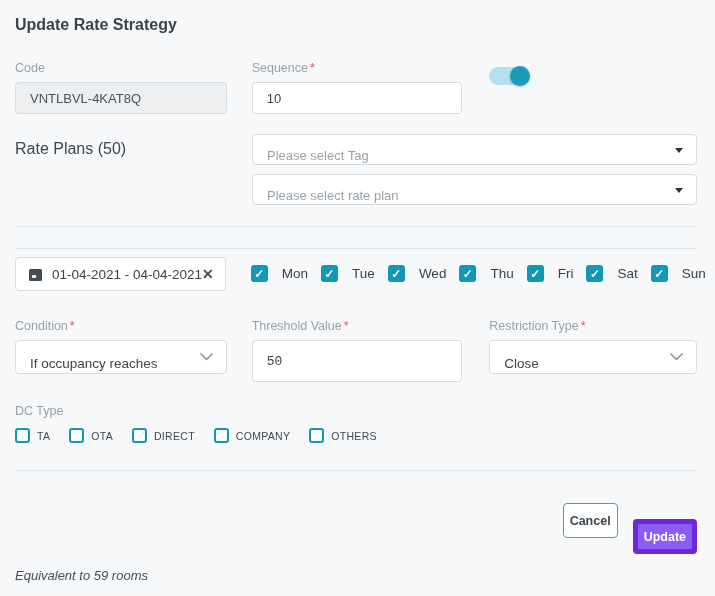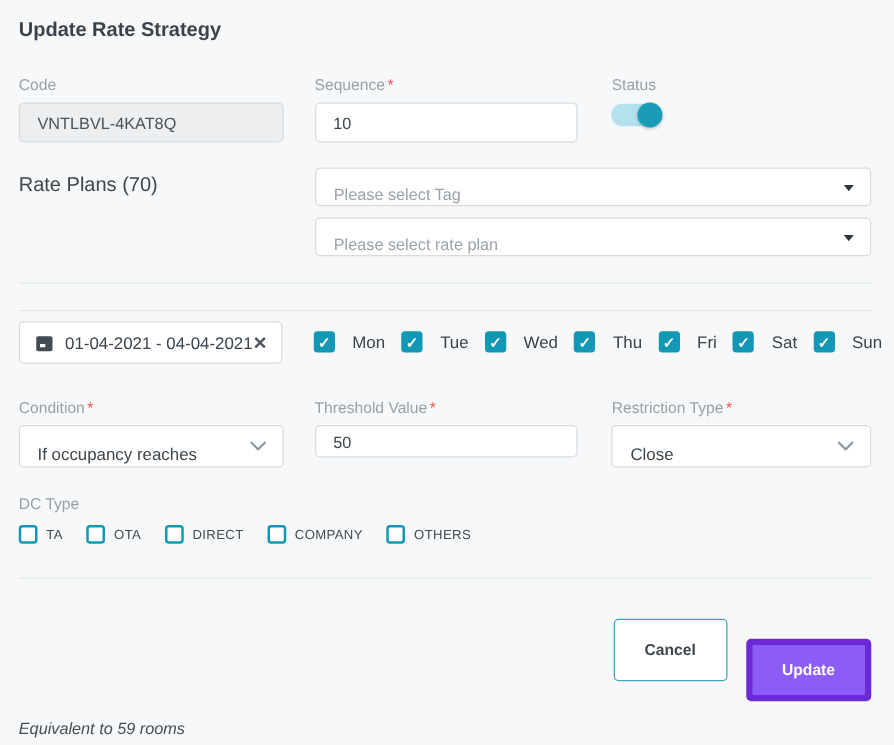--- a/index.html
+++ b/index.html
@@ -163,27 +163,27 @@
   .dc-item .dc-label {
     font-size: 10.5px;
     color: #40494f;
     margin-left: 7px;
     letter-spacing: 0.3px;
   }
 
   
   .btn-row { display: flex; justify-content: flex-end; align-items: center; gap: 15px; }
   .btn {
-    height: 50px;
+    height: 35px;
     border-radius: 4px;
     font-size: 12.5px;
     font-weight: 700;
     font-family: "Liberation Sans", sans-serif;
     cursor: pointer;
-    padding: 0 24px;
+    padding: 0 6px;
   }
   .btn-cancel {
     background: #ffffff;
     border: 1px solid #3fa4ba;
     color: #3d464d;
   }
   .btn-update {
     background: #8b5cf6;
     border: 5px solid #6d28d9;
     color: #ffffff;
@@ -217,30 +217,29 @@
   <div class="row">
     <div class="col-1">
       <span class="field-label">Code</span>
       <input class="text-input disabled" disabled="" value="VNTLBVL-4KAT8Q" style="">
     </div>
     <div class="col-2">
       <span class="field-label"><span>Sequence</span><span class="req">*</span></span>
       <input class="text-input" value="10" style="">
     </div>
     <div class="col-3">
-      <span class="field-label">Status</span>
       <div class="toggle">
         <div class="track"></div>
         <div class="knob"></div>
       </div>
     </div>
   </div>
 
   <div class="row mt-20">
-    <div class="label-col">Rate Plans (70)</div>
+    <div class="label-col">Rate Plans (50)</div>
     <div class="wide-col stack">
       <div class="select-box">
         <span>Please select Tag</span>
         <span class="caret"></span>
       </div>
       <div class="select-box">
         <span>Please select rate plan</span>
         <span class="caret"></span>
       </div>
     </div>
@@ -299,21 +298,21 @@
       <span class="field-label"><span>Condition</span><span class="req">*</span></span>
       <div class="select-box value-select" style="height:34px;">
         <span>If occupancy reaches</span>
         <svg class="chevron" width="13" height="8" viewBox="0 0 13 8">
           <polyline points="1,1 6.5,6.5 12,1" fill="none" stroke="#8e979e" stroke-width="1.7" stroke-linecap="round" stroke-linejoin="round"></polyline>
         </svg>
       </div>
     </div>
     <div class="col-2">
       <span class="field-label"><span>Threshold Value</span><span class="req">*</span></span>
-      <input class="text-input" style="height: 26px;" value="50">
+      <input class="text-input" style="height: 42px; font-family: Liberation Mono, monospace;" value="50">
     </div>
     <div class="col-3">
       <span class="field-label"><span>Restriction Type</span><span class="req">*</span></span>
       <div class="select-box value-select" style="height:34px;">
         <span>Close</span>
         <svg class="chevron" width="13" height="8" viewBox="0 0 13 8">
           <polyline points="1,1 6.5,6.5 12,1" fill="none" stroke="#8e979e" stroke-width="1.7" stroke-linecap="round" stroke-linejoin="round"></polyline>
         </svg>
       </div>
     </div>

